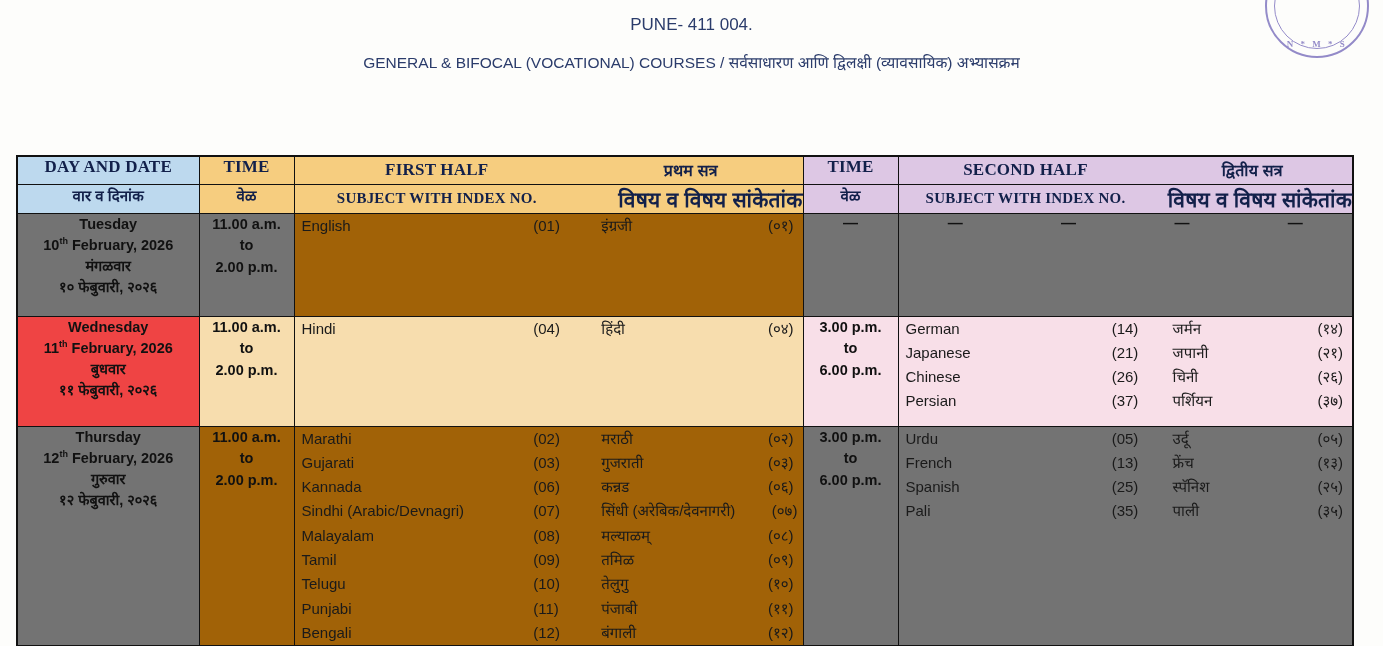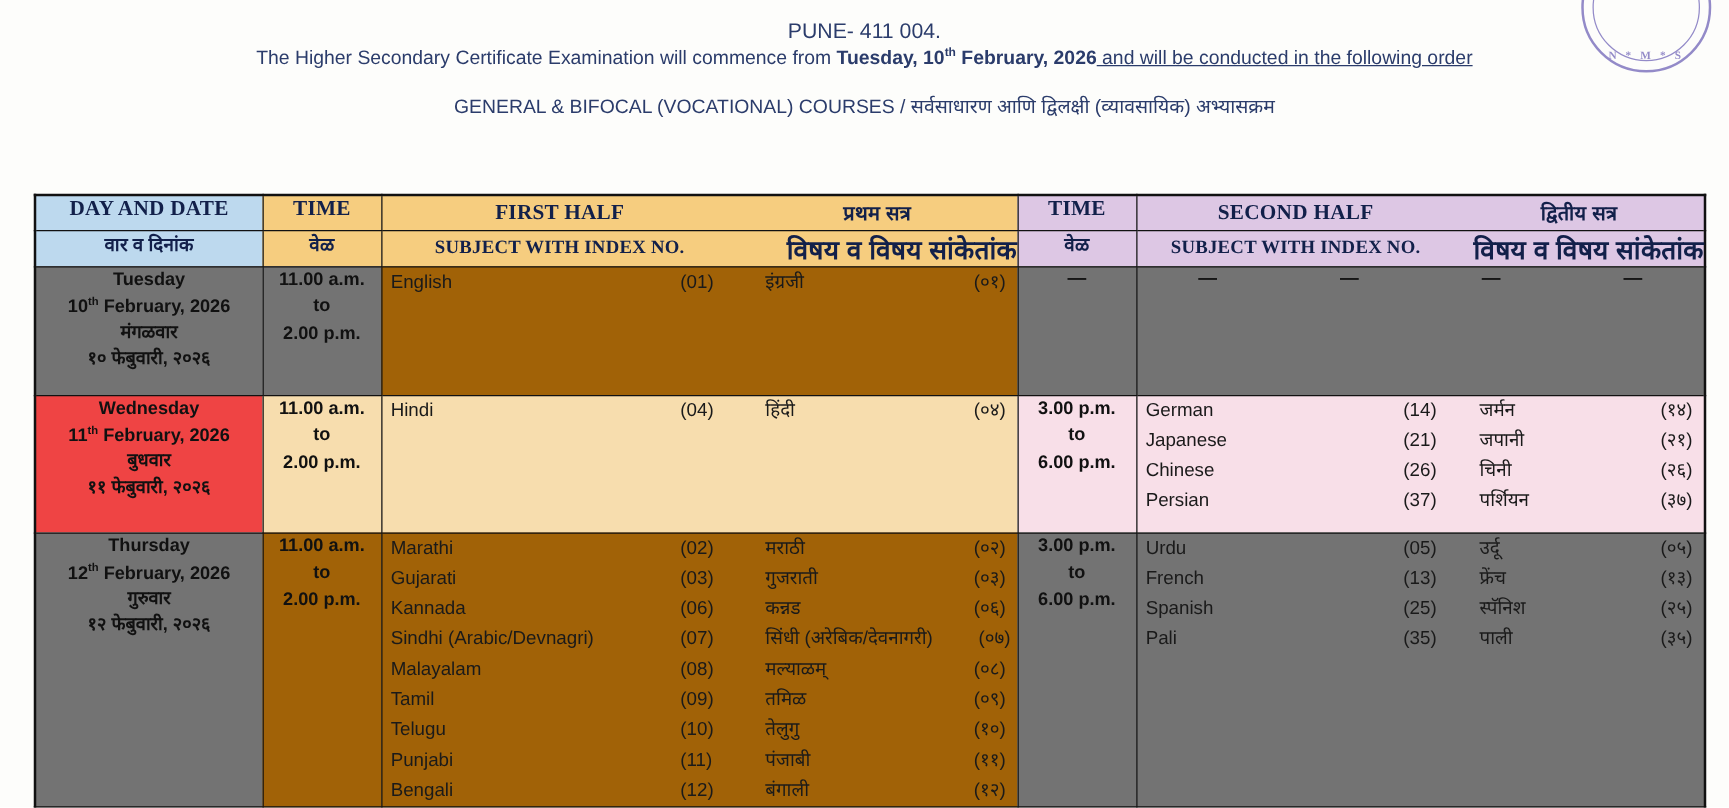--- a/index.html
+++ b/index.html
@@ -61,21 +61,21 @@
   .h-note b { font-weight: bold; }
   .h-note .u { text-decoration: underline; }
   sup { font-size: .62em; vertical-align: super; }
   .h-courses {
     font-size: 15.5px; line-height: 1.35; margin-top: 18px; color: #2b3c6b;
     white-space: nowrap;
   }
   .dev { font-family: "Liberation Sans", "DejaVu Sans", sans-serif; }
 
   
-  .tbl-wrap { position: absolute; left: 27px; top: 155px; width: 1336px; }
+  .tbl-wrap { position: absolute; left: 16px; top: 155px; width: 1336px; }
   table.tt {
     border-collapse: collapse;
     width: 1336px;
     table-layout: fixed;
     border: 2.5px solid #111;
   }
   table.tt td, table.tt th {
     border: 1.5px solid #111;
     padding: 0;
     vertical-align: top;
@@ -157,23 +157,20 @@
 
 <div id="page">
 
   <div class="seal">
     <div class="inner"></div>
     <div class="stamp-text">N * M * S</div>
   </div>
 
   <div class="heading">
     <div class="h-pune">PUNE- 411 004.</div>
-    <div class="h-note">
-      <span>The Higher Secondary Certificate Examination will commence from </span><b><span>Tuesday, 10</span><sup>th</sup><span> February, 2026</span></b><span class="u"> and will be conducted in the following order</span>
-    </div>
     <div class="h-courses">
       <span>GENERAL &amp; BIFOCAL (VOCATIONAL) COURSES / </span><span class="dev">सर्वसाधारण आणि द्विलक्षी (व्यावसायिक) अभ्यासक्रम</span>
     </div>
   </div>
 
   <div class="tbl-wrap">
     <table class="tt">
       <colgroup>
         <col style="width:182px">
           <col style="width:95px">

